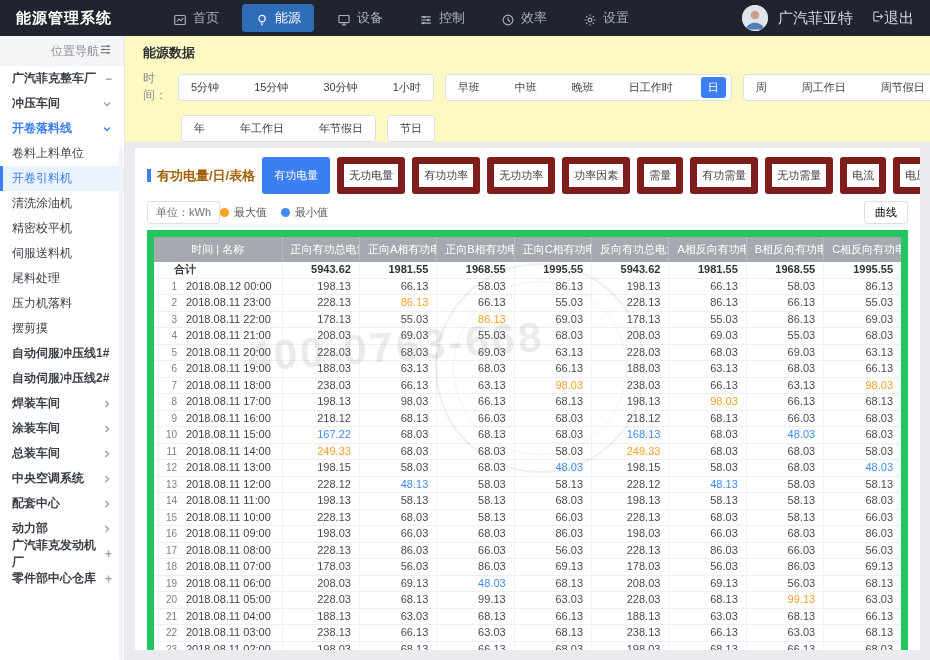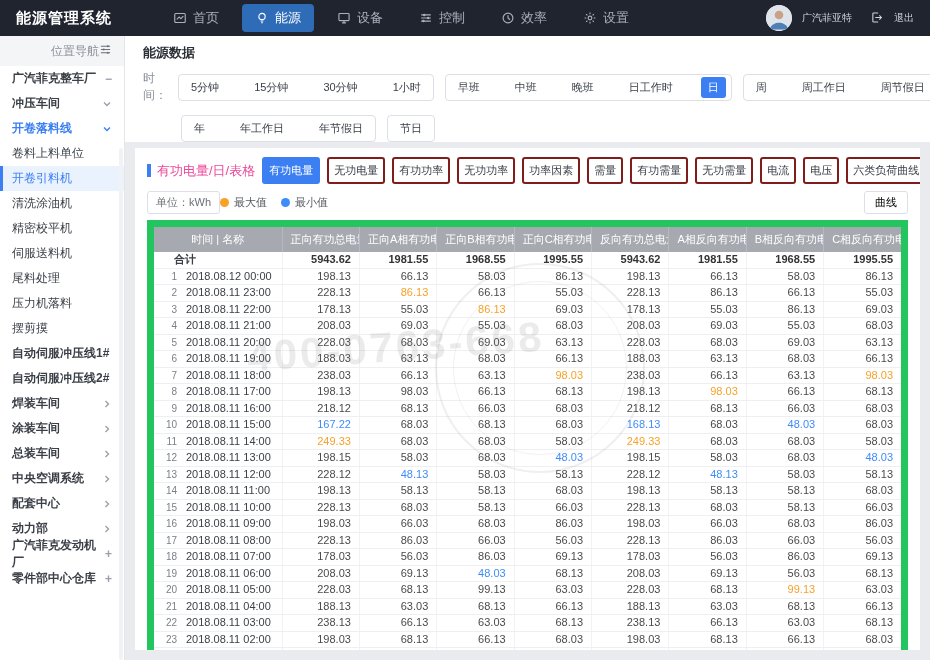--- a/index.html
+++ b/index.html
@@ -1,53 +1,53 @@
 <!DOCTYPE html>
 <html><head>
 <meta charset="utf-8">
 <style>
   *{box-sizing:border-box;margin:0;padding:0}
   html,body{width:930px;height:660px;overflow:hidden;font-family:"Liberation Sans",sans-serif;background:#e9ebef;font-size:12px;color:#333}
   
   .navbar{height:36px;background:#20242e;display:flex;align-items:center;padding:0 16px}
   .logo{color:#fff;font-size:15px;font-weight:700;letter-spacing:1px;margin-right:48px;white-space:nowrap}
   .nav-items{display:flex;align-items:center;gap:10px}
-  .nav-item{display:flex;align-items:center;gap:6px;color:#a9b0bf;font-size:13px;padding:5px 13px;border-radius:4px;cursor:pointer;white-space:nowrap}
+  .nav-item{display:flex;align-items:flex-end;gap:6px;color:#a9b0bf;font-size:13px;padding:5px 13px;border-radius:4px;cursor:pointer;white-space:nowrap}
   .nav-item.active{background:#2e6cb8;color:#fff}
   .nav-item svg{display:block}
-  .nav-right{margin-left:auto;display:flex;align-items:center;gap:10px;color:#d2d6df;font-size:10px}
+  .nav-right{margin-left:auto;display:flex;align-items:center;gap:10px;color:#d2d6df;font-size:15px}
   .avatar{width:26px;height:26px;border-radius:50%;overflow:hidden;background:#e3e7ec;flex:none}
-  .logout{display:flex;align-items:flex-start;gap:11px;cursor:pointer;margin-left:8px}
+  .logout{display:flex;align-items:flex-start;gap:0;cursor:pointer;margin-left:8px}
   
   .layout{display:flex;height:624px}
   .sidebar{width:125px;background:#fff;border-right:1px solid #e4e6ea;position:relative;flex:none}
   .side-header{height:30px;background:#f4f5f7;display:flex;align-items:center;justify-content:flex-end;padding:0 12px;color:#8a8f99}
   .side-item{height:25px;display:flex;align-items:center;justify-content:space-between;padding:0 12px;color:#3a3f47;cursor:pointer}
   .side-item.b{font-weight:700}
   .side-item.blue{color:#3b7ff3;font-weight:700}
   .side-item.active{background:#eaf2fe;color:#3b7ff3;border-left:3px solid #3b7ff3;padding-left:9px}
   .side-item .rt{color:#9aa0aa;display:flex;align-items:center}
   .side-item.blue .rt{color:#3b7ff3}
   .side-scroll{position:absolute;top:112px;right:1px;bottom:0;width:4px;background:#f1f2f5;border-radius:2px}
   
   main{flex:1;display:flex;flex-direction:column;overflow:hidden}
-  .filter-panel{background:#ffffff;padding:8px 18px 0}
+  .filter-panel{background:#fef9c3;padding:8px 18px 0}
   .fp-title{font-size:13px;font-weight:700;color:#2b2f36;margin-bottom:8px}
   .frow{display:flex;align-items:center;gap:11px;margin-bottom:11px}
   .frow:last-child{margin-bottom:0;margin-left:38px}
   .time-label{color:#8a8f99}
   .fgroup{display:flex;align-items:center;gap:21px;border:1px solid #dcdfe6;border-radius:4px;padding:2px 5px;background:#fff}
   .fitem{padding:3px 7px;color:#3a3f47;cursor:pointer;border-radius:3px;font-size:11px;white-space:nowrap}
   .fitem.fsel{background:#3b7ff3;color:#fff}
   
   .card{background:#fff;margin:6px 10px 10px;flex:1;display:flex;flex-direction:column;padding:9px 12px 7px;position:relative;overflow:hidden}
   .card-head{display:flex;align-items:center;gap:7px}
-  .ct{display:flex;align-items:center;gap:6px;font-size:13px;font-weight:400;color:#ec4899;margin-right:auto;white-space:nowrap}
+  .ct{display:flex;align-items:center;gap:6px;font-size:13px;font-weight:700;color:#a16207;margin-right:auto;white-space:nowrap}
   .ct .bar{width:4px;height:13px;background:#3b7ff3;display:inline-block}
-  .mbtn{border:2px solid #7f1d1d;background:#fff;border-radius:3px;padding:4px 5px;font-size:11px;color:#3a3f47;cursor:pointer;font-family:inherit;white-space:nowrap}
+  .mbtn{border:7px solid #7f1d1d;background:#fff;border-radius:3px;padding:4px 5px;font-size:11px;color:#3a3f47;cursor:pointer;font-family:inherit;white-space:nowrap}
   .mbtn.msel{background:#3b7ff3;border-color:#3b7ff3;color:#fff}
   .unit-row{display:flex;align-items:center;margin:7px 0 6px}
   .unit-box{border:1px solid #dcdfe6;border-radius:3px;padding:3px 8px;color:#6b7077;font-size:11px}
   .lg{display:flex;align-items:center;gap:5px;color:#55595f;font-size:11px}
   .dot{width:9px;height:9px;border-radius:50%;display:inline-block}
   .curve-btn{margin-left:auto;border:1px solid #dcdfe6;border-radius:3px;padding:3px 10px;background:#fff;font-size:11px;cursor:pointer;font-family:inherit}
   
   .tbl-wrap{border:7px solid #22c55e}
   table{width:100%;border-collapse:collapse;table-layout:fixed;font-size:11px}
   th{background:#a6a9af;color:#fff;font-weight:400;padding:5px 8px;text-align:right;border-right:1px solid #b6b9be;white-space:nowrap;overflow:hidden}

